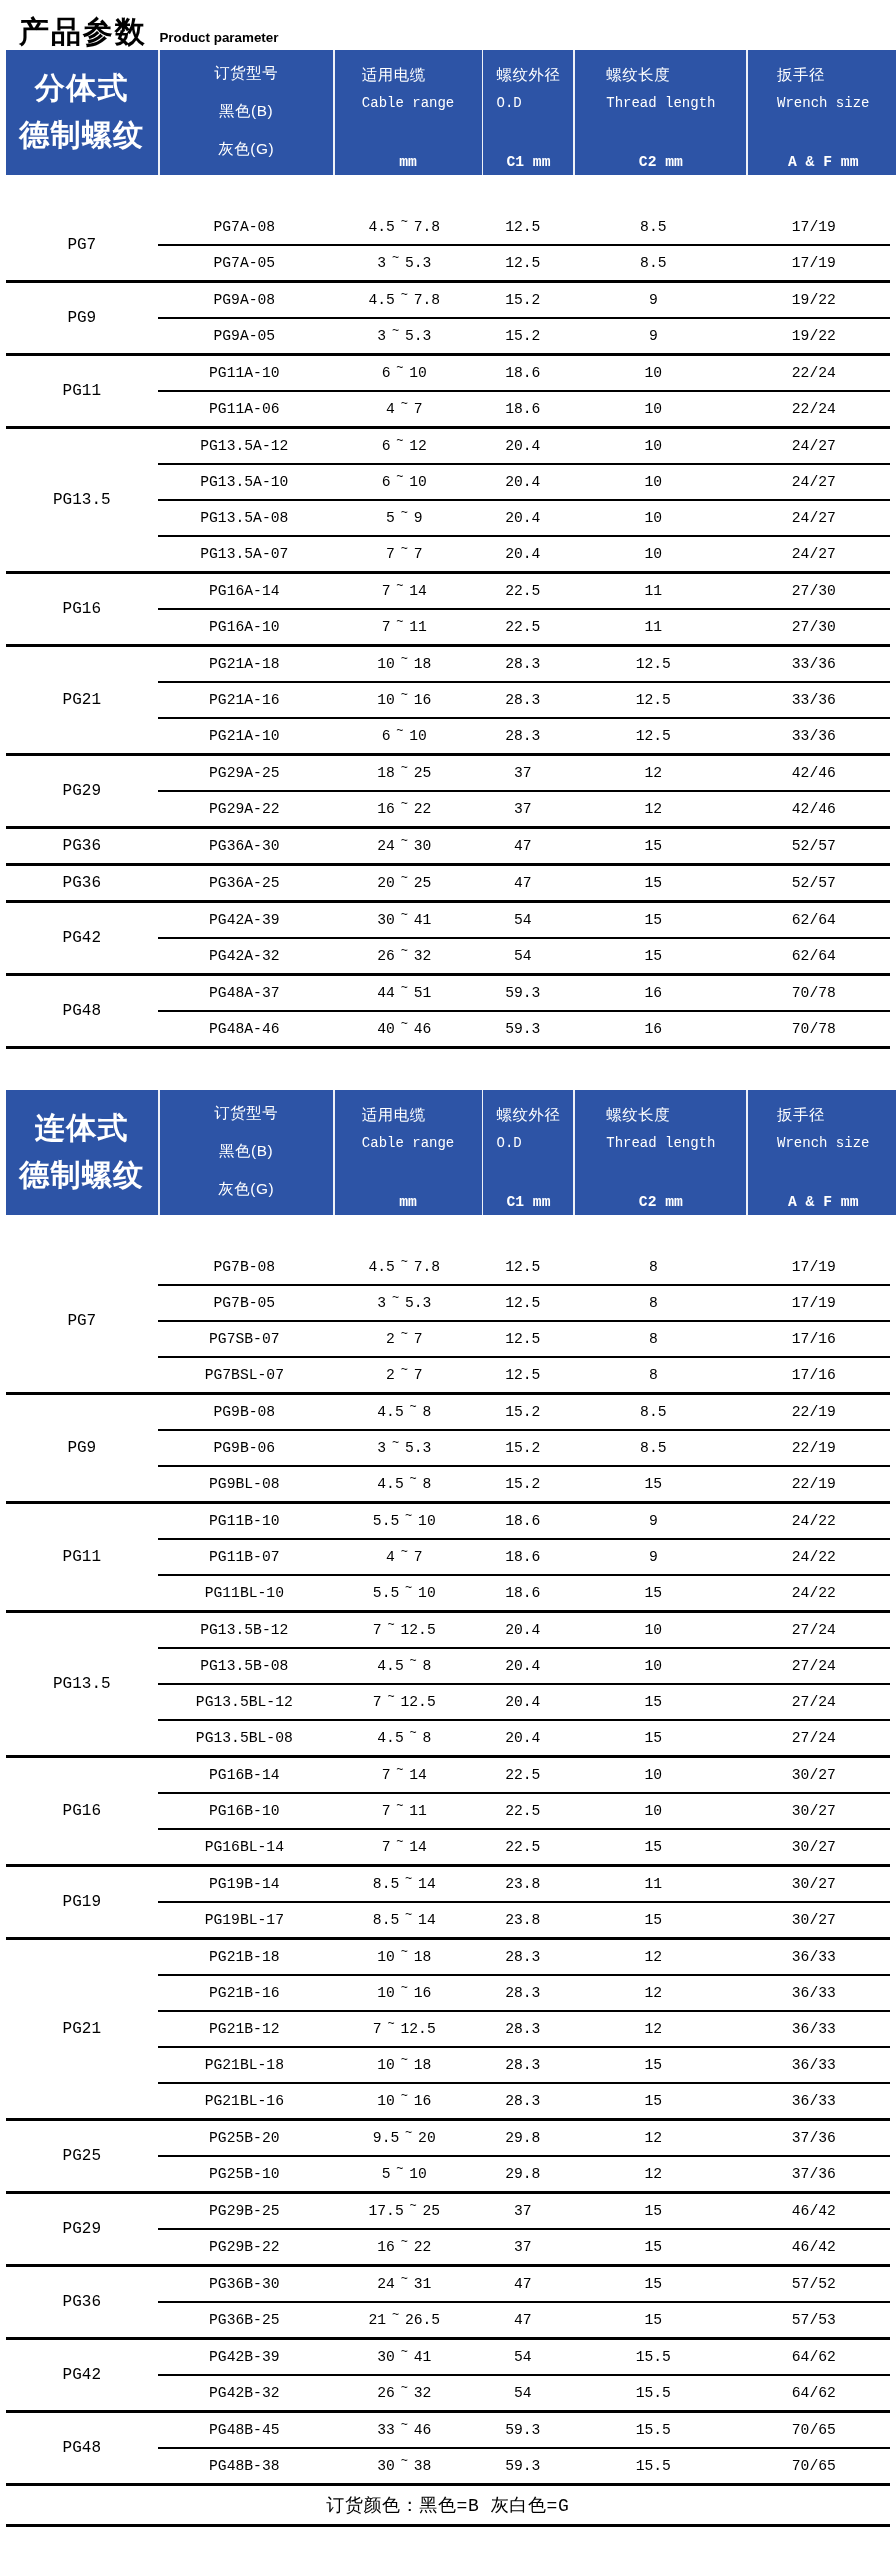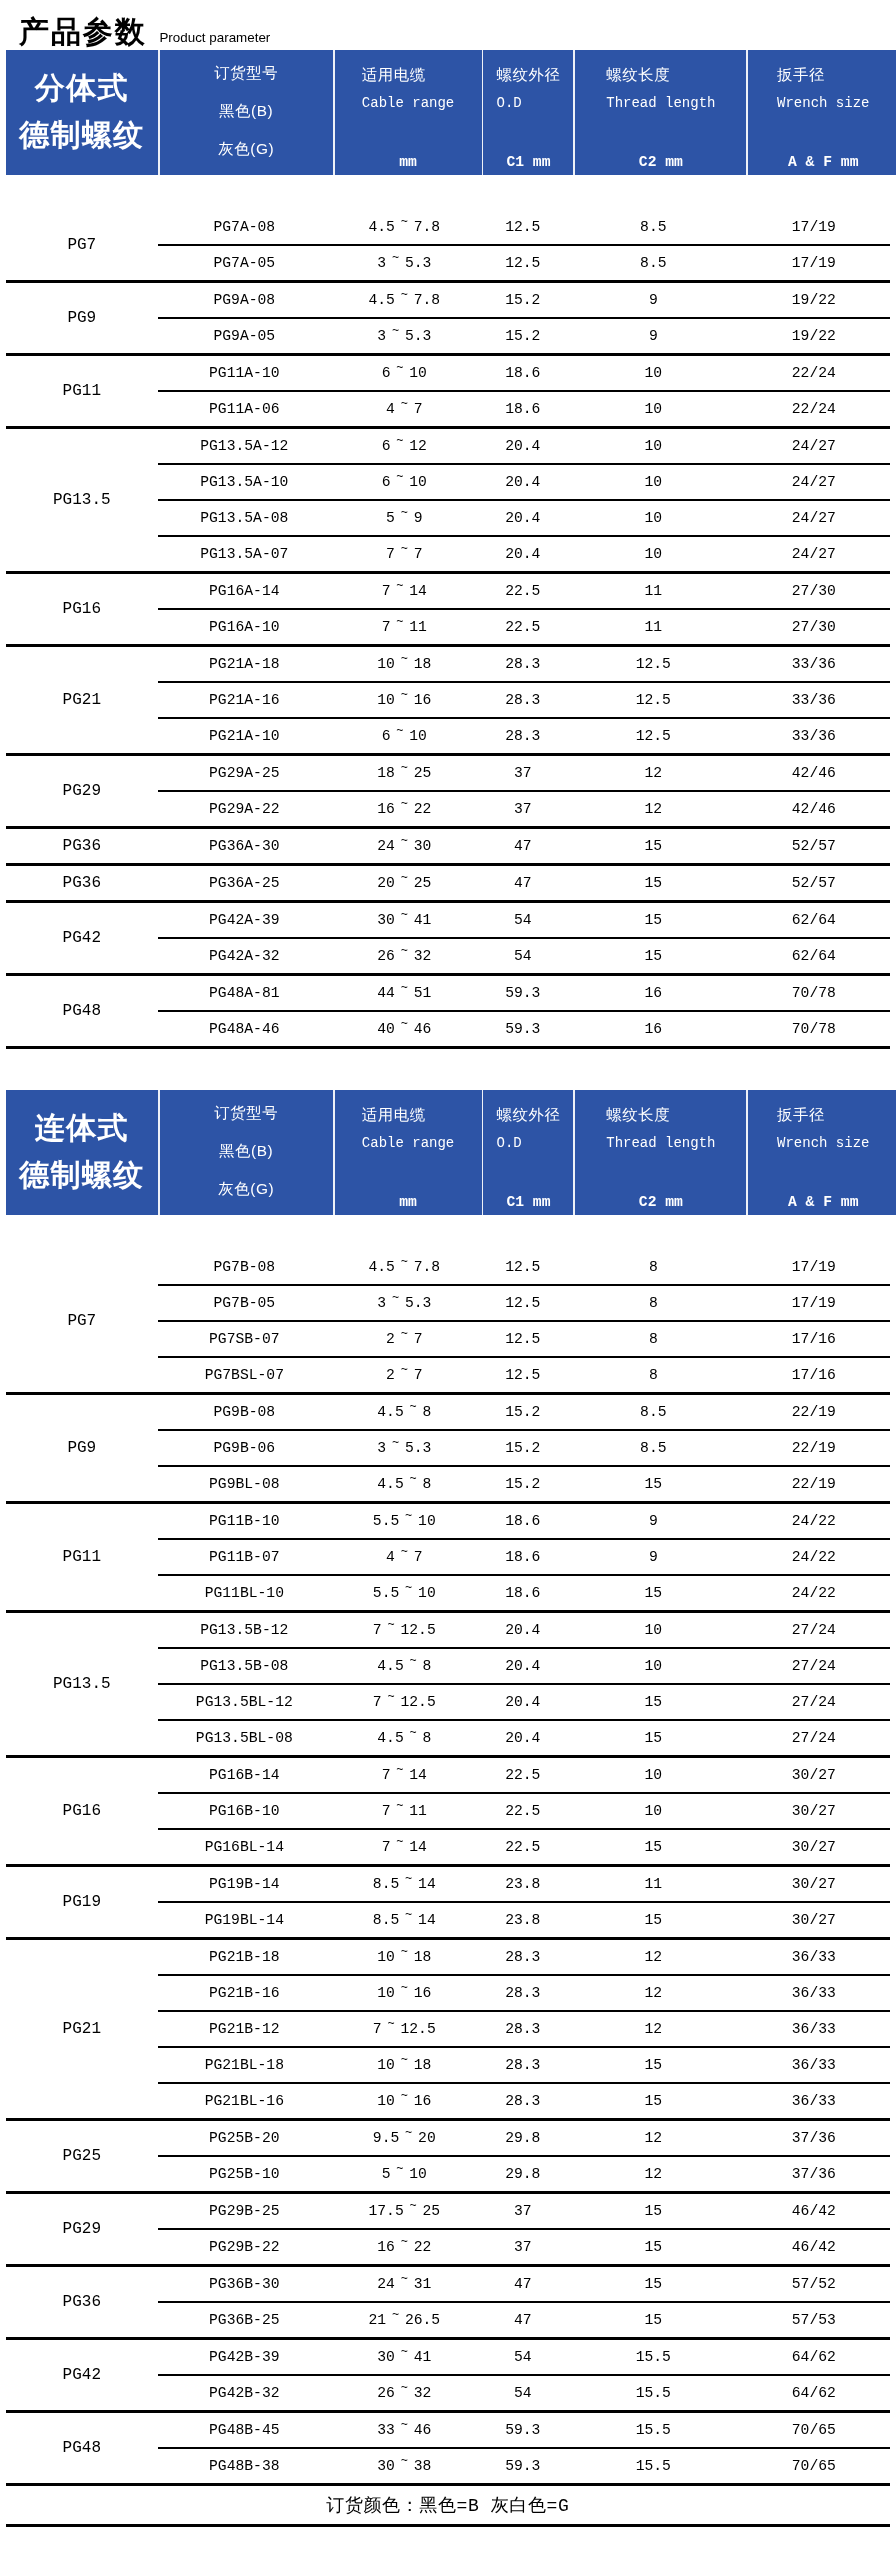--- a/index.html
+++ b/index.html
@@ -1,21 +1,21 @@
 <!DOCTYPE html>
 <html style="font-size:10.2px"><head>
 <meta charset="utf-8">
 <style>
   html,body{margin:0;padding:0;background:#ffffff;}
   body{width:896px;color:#000;font-family:"Liberation Sans",sans-serif;}
 
   
   .title-bar{padding:11.5px 0 5.1px 19px;height:50px;box-sizing:border-box;white-space:nowrap;}
   .title-zh{font-size:30px;font-weight:bold;letter-spacing:1.9px;}
-  .title-en{font-size:13.4px;font-weight:normal;margin-left:12.8px;font-family:"Liberation Sans",sans-serif;}
+  .title-en{font-size:13.4px;font-weight:bold;margin-left:12.8px;font-family:"Liberation Sans",sans-serif;}
 
   
   .ptable{margin-left:5.8px;width:884px;}
   .ptable.second{margin-top:41px;}
 
   
   .thead{display:grid;grid-template-columns:152px 173px 147px 90px 171px 150px;column-gap:1.9px;background:#eef1f7;}
   .th{background:#2d54a6;color:#fff;height:125px;box-sizing:border-box;
       display:flex;flex-direction:column;align-items:center;justify-content:space-between;
       padding:15.4px 0 16.6px;}
@@ -287,21 +287,21 @@
               <div>54</div>
               <div>15</div>
               <div>62/64</div>
             </div>
           </div>
         </div>
         <div class="group">
           <div class="gcell">PG48</div>
           <div class="grows">
             <div class="row">
-              <div>PG48A-81</div>
+              <div>PG48A-37</div>
               <div><span>44</span><span class="tilde">~</span><span>51</span></div>
               <div>59.3</div>
               <div>16</div>
               <div>70/78</div>
             </div>
             <div class="row">
               <div>PG48A-46</div>
               <div><span>40</span><span class="tilde">~</span><span>46</span></div>
               <div>59.3</div>
               <div>16</div>
@@ -501,21 +501,21 @@
           <div class="gcell">PG19</div>
           <div class="grows">
             <div class="row">
               <div>PG19B-14</div>
               <div><span>8.5</span><span class="tilde">~</span><span>14</span></div>
               <div>23.8</div>
               <div>11</div>
               <div>30/27</div>
             </div>
             <div class="row">
-              <div>PG19BL-14</div>
+              <div>PG19BL-17</div>
               <div><span>8.5</span><span class="tilde">~</span><span>14</span></div>
               <div>23.8</div>
               <div>15</div>
               <div>30/27</div>
             </div>
           </div>
         </div>
         <div class="group">
           <div class="gcell">PG21</div>
           <div class="grows">

